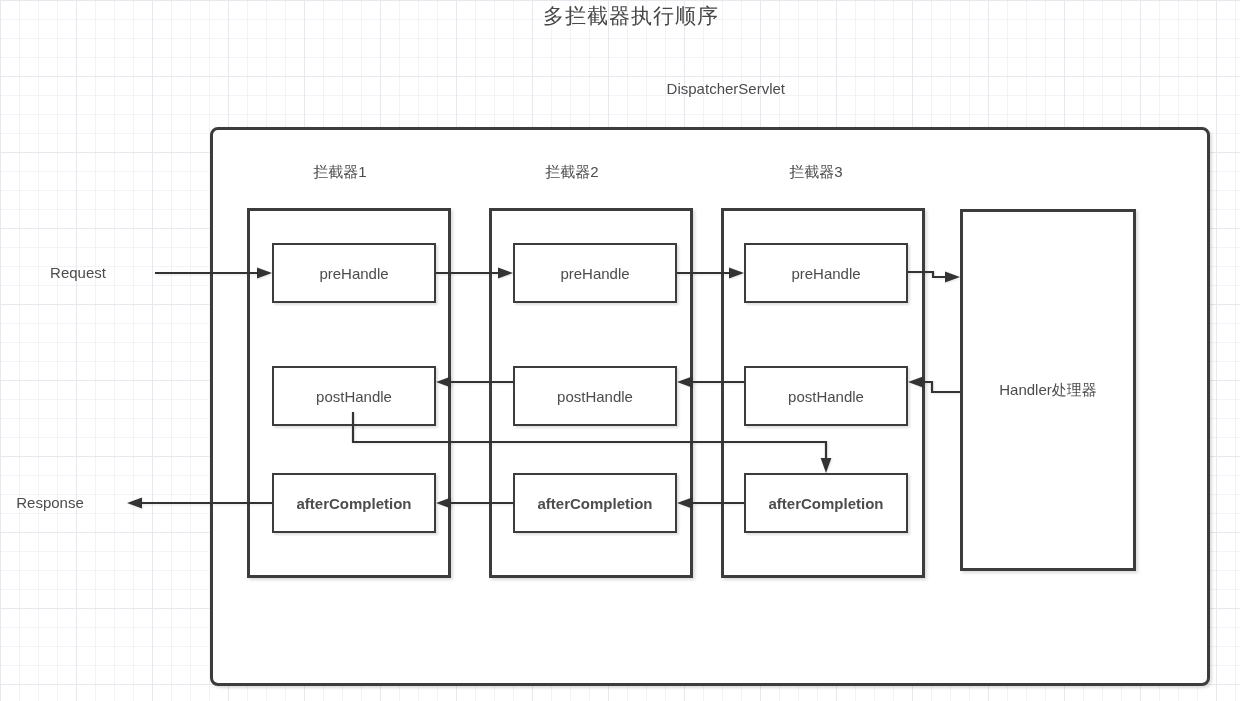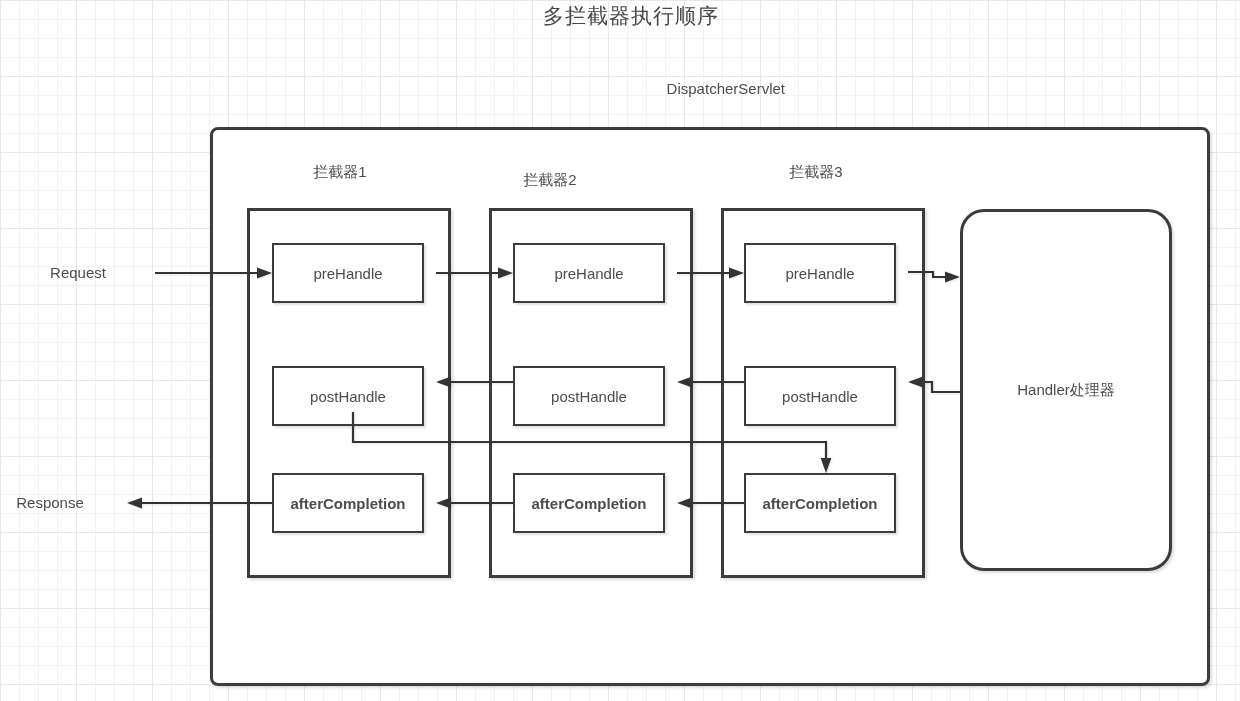--- a/index.html
+++ b/index.html
@@ -25,35 +25,35 @@
   }
   .dispatcher-label{left:585px;width:200px;top:80px;text-align:right;font-size:15px;}
   .box{
     position:absolute;background:#ffffff;border:3px solid #3c3c3c;
     box-sizing:border-box;box-shadow:2px 2px 3px rgba(0,0,0,0.14);
   }
   .outer-box{left:210px;top:127px;width:1000px;height:559px;border-radius:8px;}
   .interceptor-box{top:208px;width:204px;height:370px;}
   .i1{left:247px;} .i2{left:489px;} .i3{left:721px;}
   .handler-box{
-    left:960px;top:209px;width:212px;height:362px;
+    left:960px;top:209px;width:176px;height:362px;
     display:flex;align-items:center;justify-content:center;
-    font-size:15px;color:#4c4c4c;border-radius:24px;
+    font-size:15px;color:#4c4c4c;
   }
   .step-box{
-    position:absolute;width:152px;height:60px;background:#ffffff;
+    position:absolute;width:164px;height:60px;background:#ffffff;
     border:2px solid #3c3c3c;box-sizing:border-box;
     display:flex;align-items:center;justify-content:center;
     font-size:15px;color:#4c4c4c;
     box-shadow:2px 2px 2px rgba(0,0,0,0.12);
   }
   .colA{left:272px;} .colB{left:513px;} .colC{left:744px;}
   .rowPre{top:243px;} .rowPost{top:352px;margin-top:14px;} .rowAfter{top:473px;font-weight:bold;}
   .interceptor-label{top:163px;width:120px;text-align:center;font-size:15px;}
-  .il1{left:280px;} .il2{left:490px;margin-top:8px;} .il3{left:756px;}
+  .il1{left:280px;} .il2{left:512px;} .il3{left:756px;}
   .request-label{left:28px;top:264px;width:100px;text-align:center;font-size:15px;}
   .response-label{left:0px;top:494px;width:100px;text-align:center;font-size:15px;}
   .arrows{
     position:absolute;left:0;top:0;width:1240px;height:701px;
     pointer-events:none;
     filter:drop-shadow(1px 1px 1px rgba(0,0,0,0.10));
   }
   .arrows path{stroke:#333333;stroke-width:2.2;fill:none;}
   .arrows polygon{fill:#333333;stroke:none;}
 </style>

